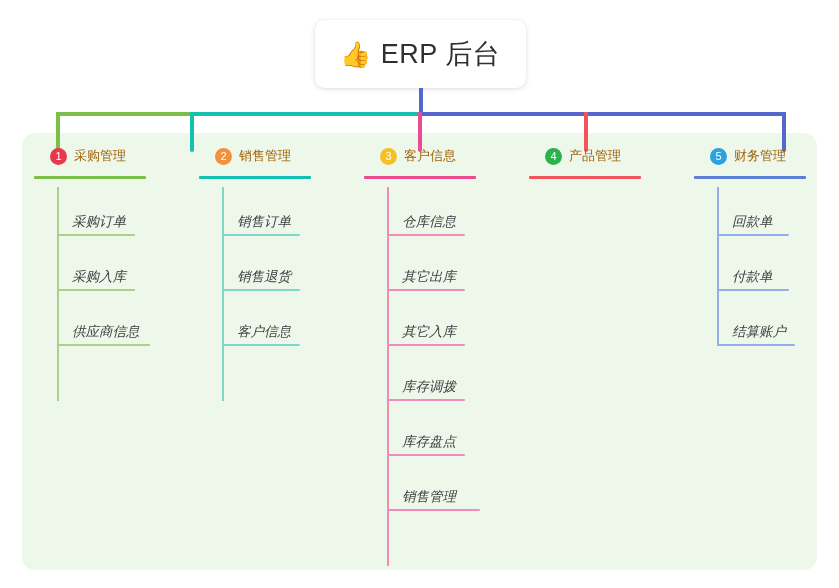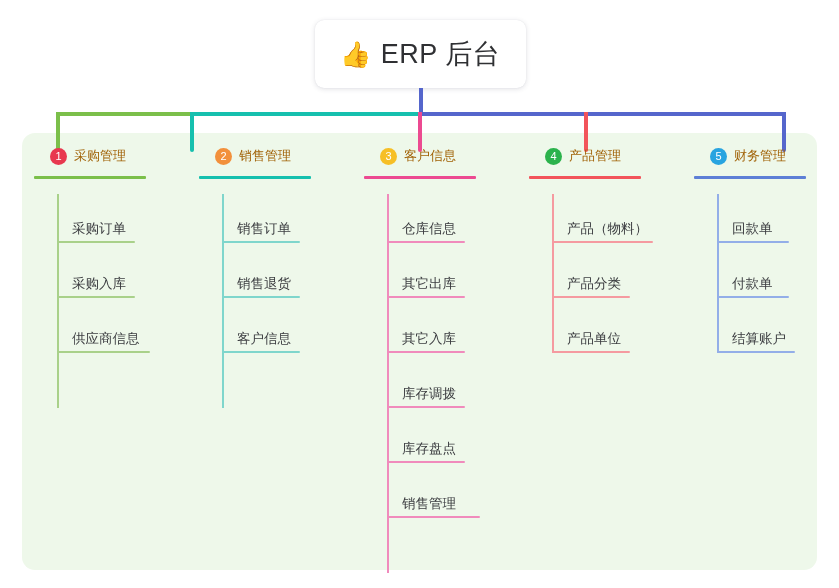--- a/index.html
+++ b/index.html
@@ -44,21 +44,21 @@
   .branch { position: absolute; top: 143px; }
   .branch-head { display: flex; align-items: center; gap: 7px; height: 26px; padding-left: 16px; }
   .badge {
     width: 17px; height: 17px; border-radius: 50%;
     color: #fff; font-size: 11px; line-height: 17px;
     text-align: center; flex: none; font-weight: normal;
   }
   .branch-title { font-size: 13px; color: #a16207; white-space: nowrap; }
   .head-rule { height: 3px; margin-top: 7px; border-radius: 1px; }
 
-  .leaves { position: relative; margin-top: 15px; }
+  .leaves { position: relative; margin-top: 8px; font-style: italic; }
   .spine { position: absolute; left: 23px; top: 0; width: 2px; }
   .leaf { position: relative; height: 55px; }
   .leaf-label {
     position: absolute; left: 38px; bottom: 11px;
     font-size: 13.5px; color: #3b3c40; white-space: nowrap;
   }
   .leaf-rule { position: absolute; left: 23px; bottom: 6px; height: 2px; border-radius: 1px; }
 </style>
 </head>
 <body>
@@ -162,35 +162,20 @@
             <div class="leaf-rule" style="width: 93px; background: rgb(240, 139, 188);"></div>
           </div>
         </div>
       </div>
       <div class="branch" style="left: 529px;">
         <div class="branch-head">
           <span class="badge" style="background: rgb(43, 178, 76);">4</span>
           <span class="branch-title">产品管理</span>
         </div>
         <div class="head-rule" style="width: 112px; background: rgb(242, 84, 91);"></div>
-        <div class="leaves">
-          <div class="spine" style="height: 159px; background: rgb(245, 154, 160);"></div>
-          <div class="leaf">
-            <span class="leaf-label">产品（物料）</span>
-            <div class="leaf-rule" style="width: 101px; background: rgb(245, 154, 160);"></div>
-          </div>
-          <div class="leaf">
-            <span class="leaf-label">产品分类</span>
-            <div class="leaf-rule" style="width: 78px; background: rgb(245, 154, 160);"></div>
-          </div>
-          <div class="leaf">
-            <span class="leaf-label">产品单位</span>
-            <div class="leaf-rule" style="width: 78px; background: rgb(245, 154, 160);"></div>
-          </div>
-        </div>
       </div>
       <div class="branch" style="left: 694px;">
         <div class="branch-head">
           <span class="badge" style="background: rgb(40, 164, 224);">5</span>
           <span class="branch-title">财务管理</span>
         </div>
         <div class="head-rule" style="width: 112px; background: rgb(93, 127, 214);"></div>
         <div class="leaves">
           <div class="spine" style="height: 159px; background: rgb(147, 174, 232);"></div>
           <div class="leaf">

